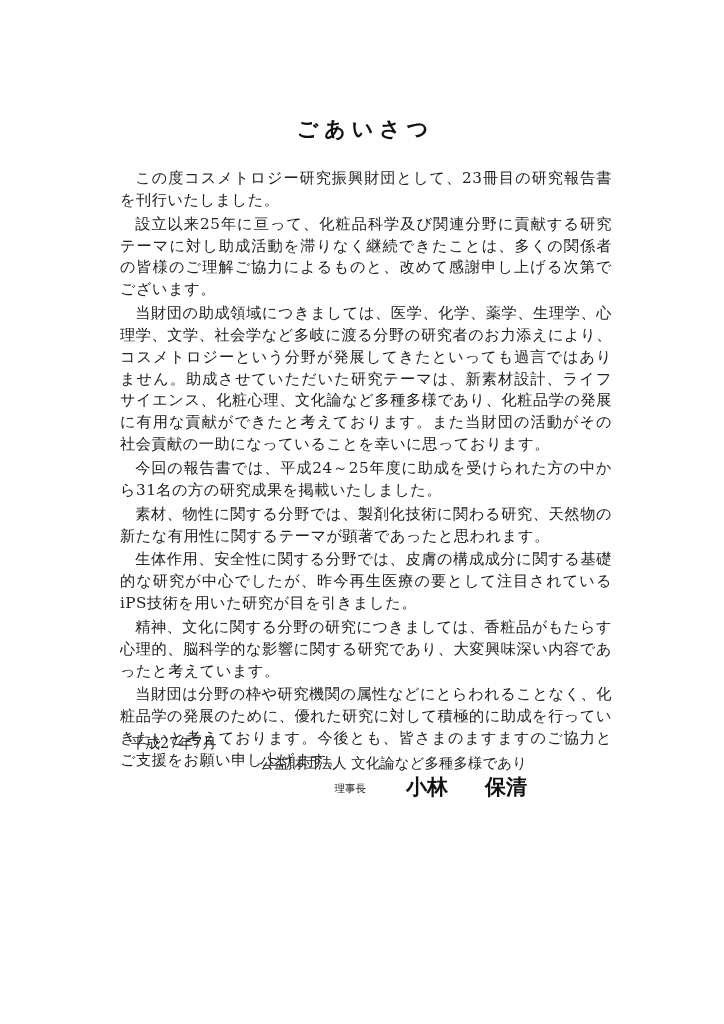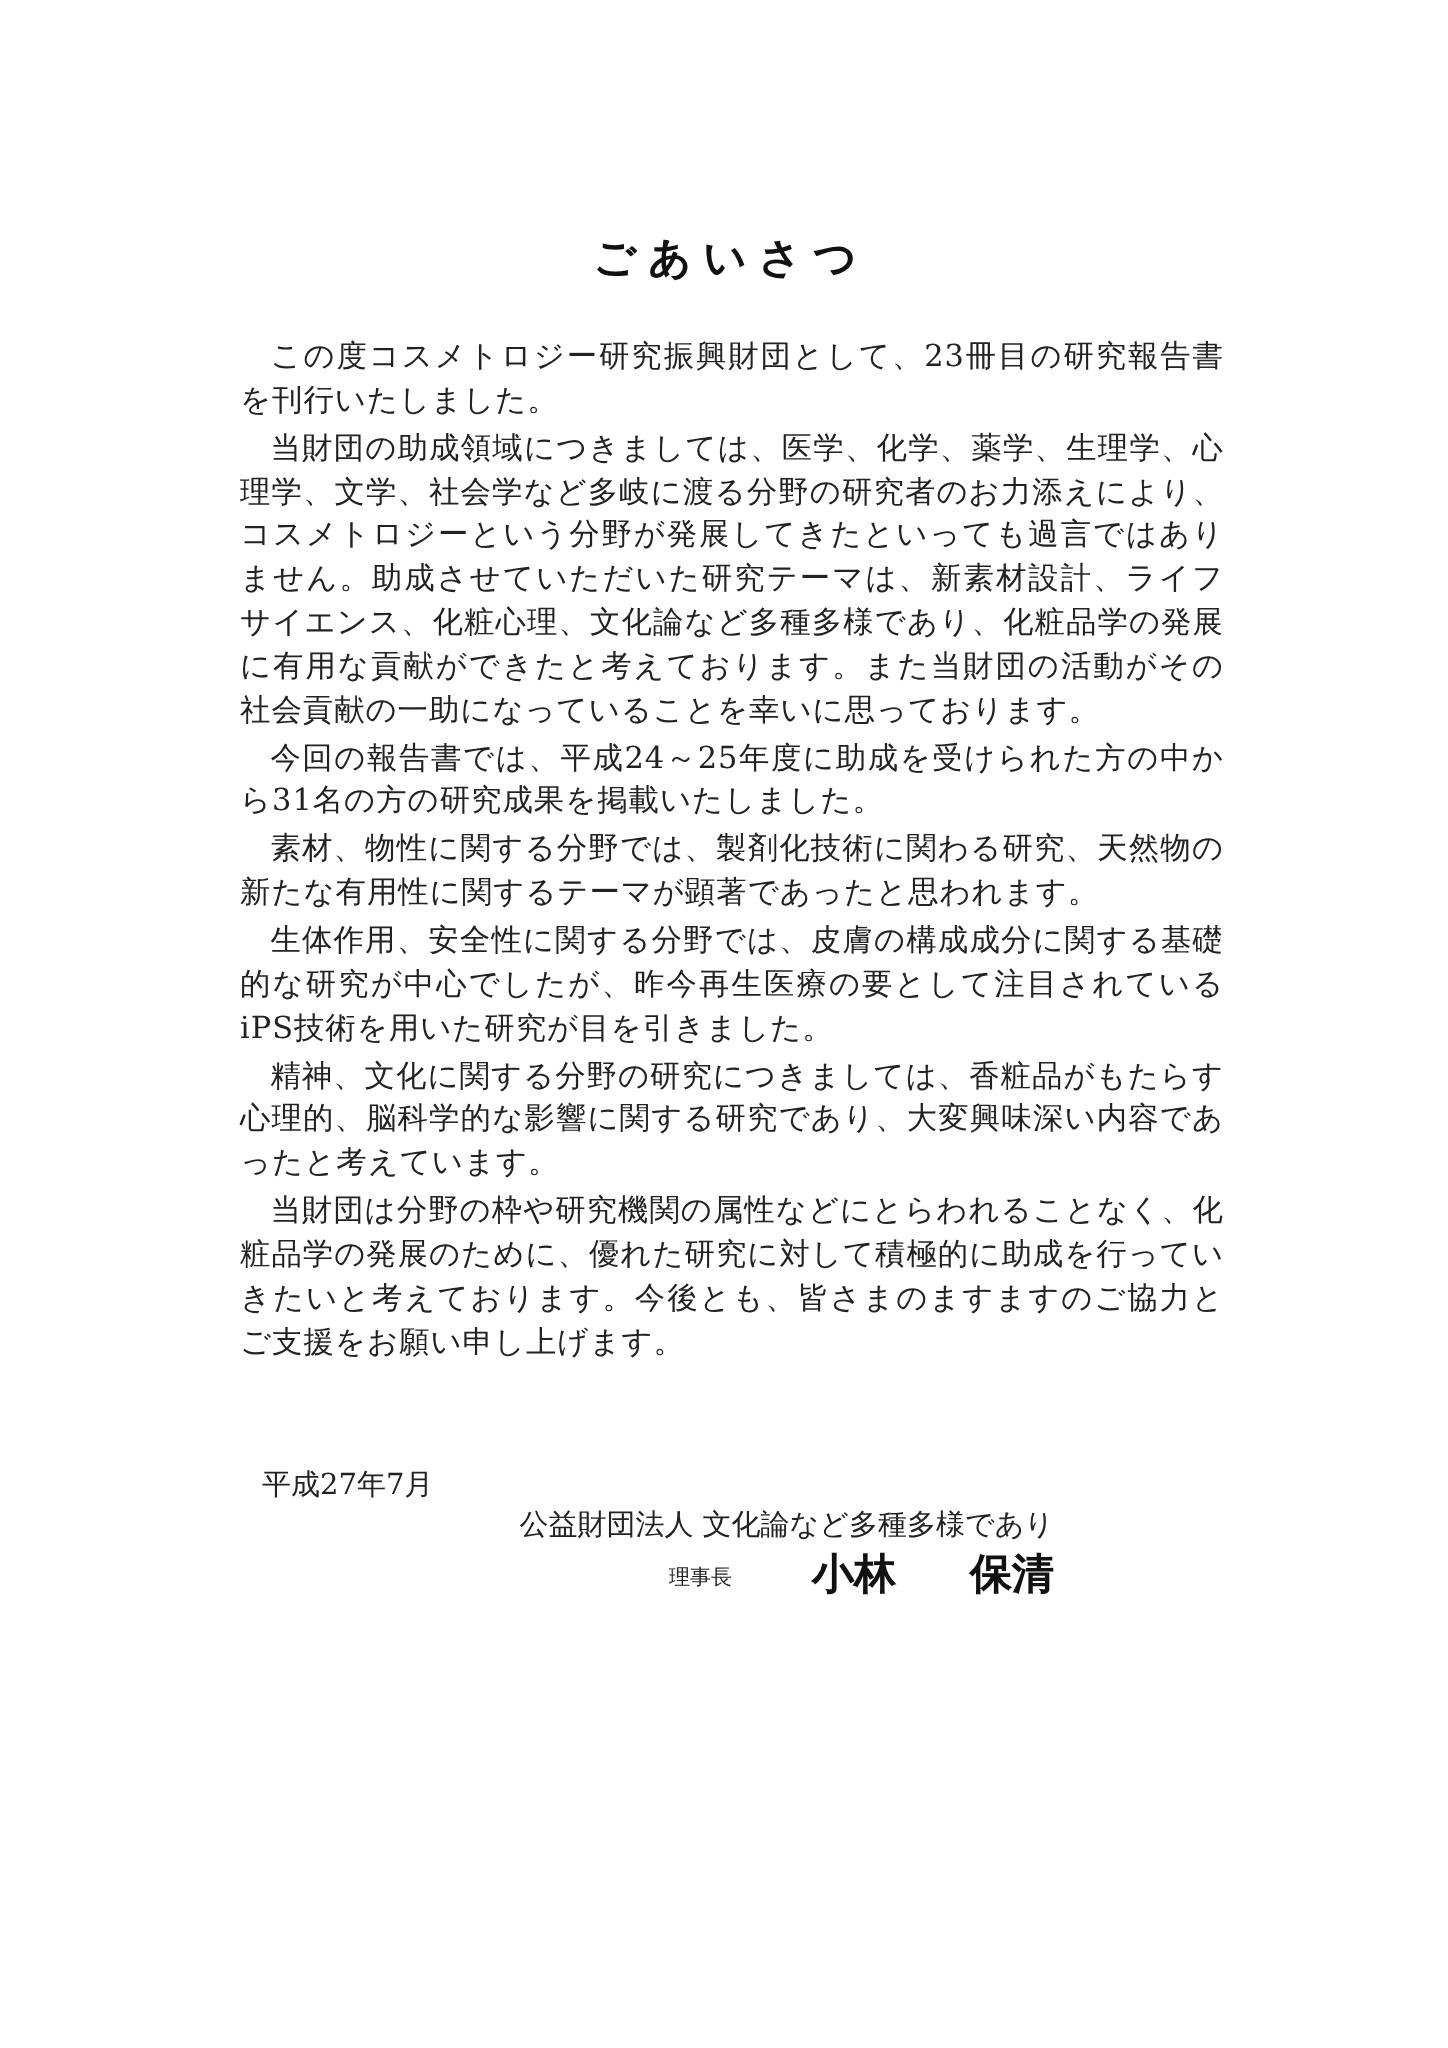--- a/index.html
+++ b/index.html
@@ -95,20 +95,21 @@
   </style>
 </head>
 <body>
 
 <div class="page">
 
   <h1 class="title" style="margin:0;">ごあいさつ</h1>
 
   <div class="body-text">
     <p>この度コスメトロジー研究振興財団として、23冊目の研究報告書を刊行いたしました。</p>
+    <p>設立以来25年に亘って、化粧品科学及び関連分野に貢献する研究テーマに対し助成活動を滞りなく継続できたことは、多くの関係者の皆様のご理解ご協力によるものと、改めて感謝申し上げる次第でございます。</p>
     <p>当財団の助成領域につきましては、医学、化学、薬学、生理学、心理学、文学、社会学など多岐に渡る分野の研究者のお力添えにより、コスメトロジーという分野が発展してきたといっても過言ではありません。助成させていただいた研究テーマは、新素材設計、ライフサイエンス、化粧心理、文化論など多種多様であり、化粧品学の発展に有用な貢献ができたと考えております。また当財団の活動がその社会貢献の一助になっていることを幸いに思っております。</p>
     <p>今回の報告書では、平成24～25年度に助成を受けられた方の中から31名の方の研究成果を掲載いたしました。</p>
     <p>素材、物性に関する分野では、製剤化技術に関わる研究、天然物の新たな有用性に関するテーマが顕著であったと思われます。</p>
     <p>生体作用、安全性に関する分野では、皮膚の構成成分に関する基礎的な研究が中心でしたが、昨今再生医療の要として注目されているiPS技術を用いた研究が目を引きました。</p>
     <p>精神、文化に関する分野の研究につきましては、香粧品がもたらす心理的、脳科学的な影響に関する研究であり、大変興味深い内容であったと考えています。</p>
     <p>当財団は分野の枠や研究機関の属性などにとらわれることなく、化粧品学の発展のために、優れた研究に対して積極的に助成を行っていきたいと考えております。今後とも、皆さまのますますのご協力とご支援をお願い申し上げます。</p>
   </div>
 
   <div class="date">平成27年7月</div>
 

